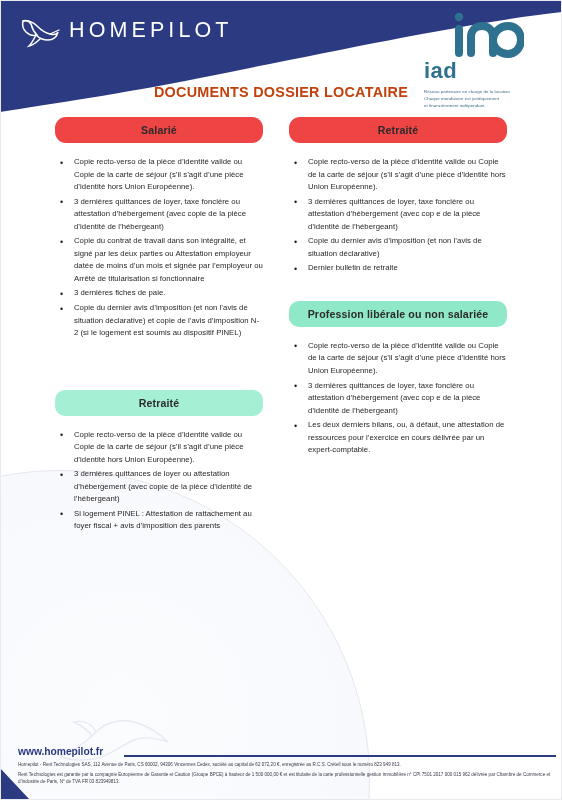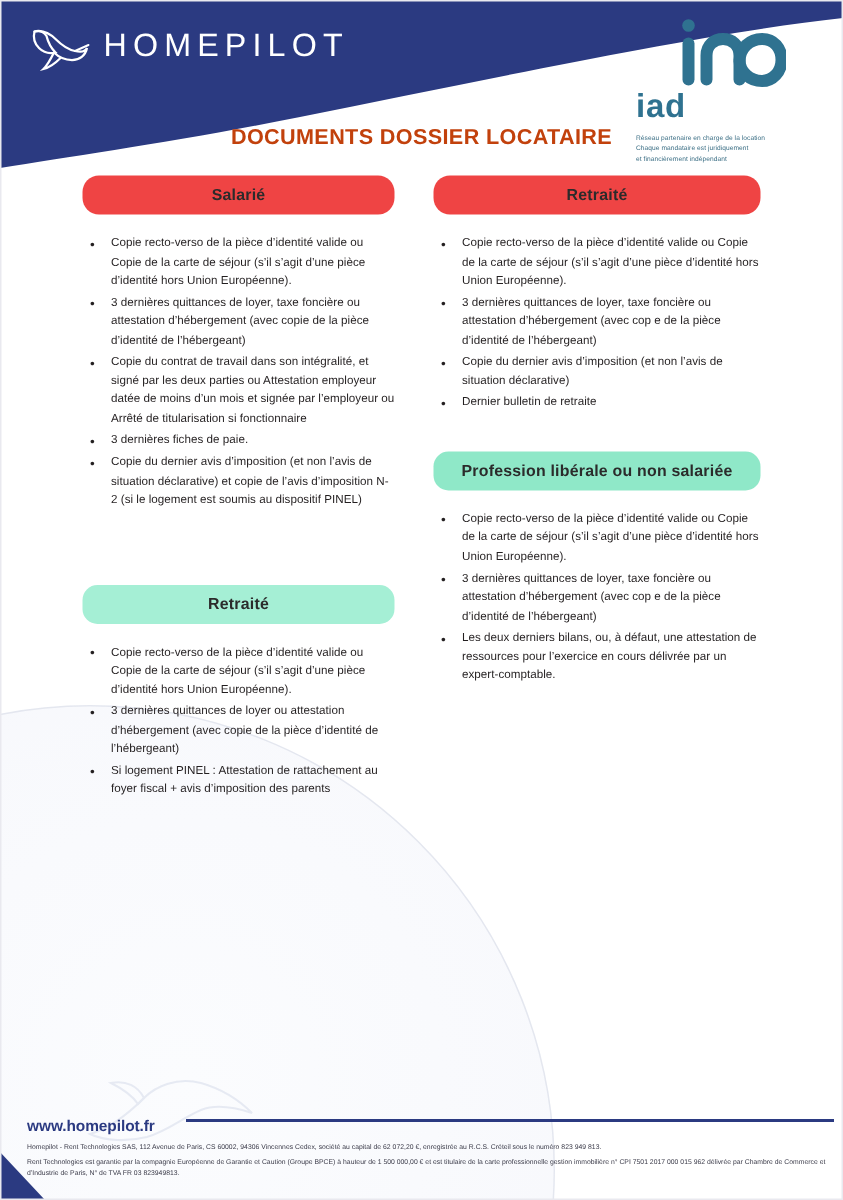--- a/index.html
+++ b/index.html
@@ -157,21 +157,21 @@
   .footer-corner {
     position:absolute;
     left:0; bottom:0;
     width:0; height:0;
     border-left:30px solid #2b3a81;
     border-top:32px solid transparent;
   }
   .footer-top {
     position:absolute;
     left:18px; right:6px; top:8px;
-    display:flex; align-items:flex-start; gap:21px;
+    display:flex; align-items:flex-end; gap:21px;
   }
   .footer-url {
     color:#2b3a81;
     font-size:10.3px;
     font-weight:bold;
     white-space:nowrap;
     letter-spacing:-0.05px;
   }
   .footer-rule {
     flex:1;

